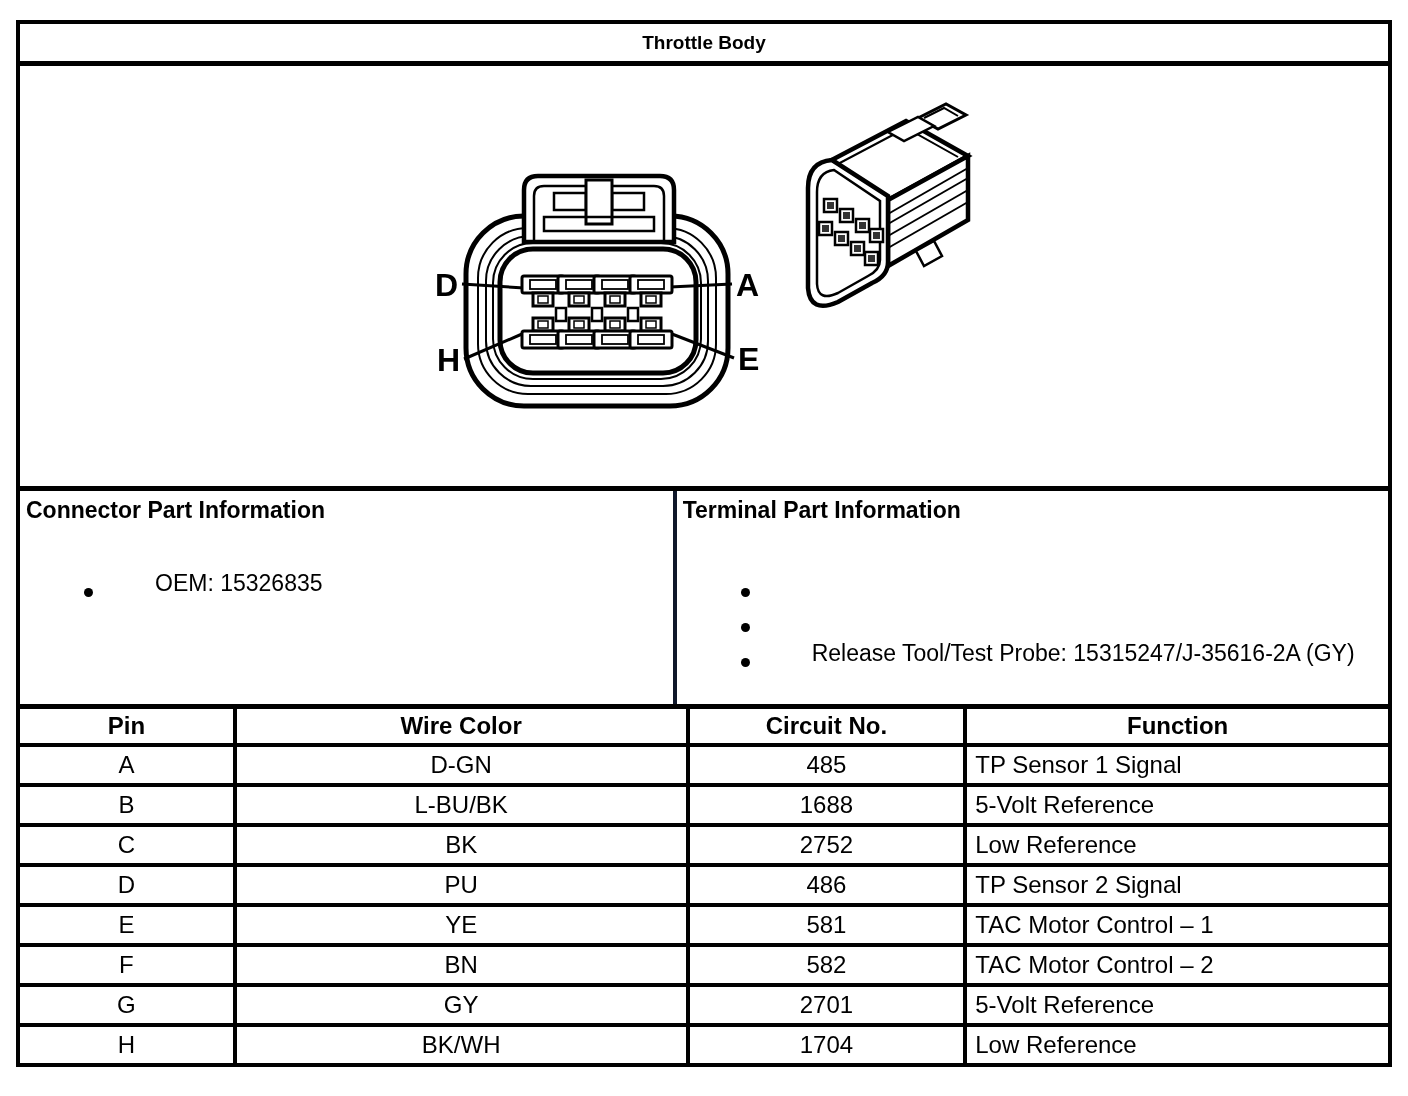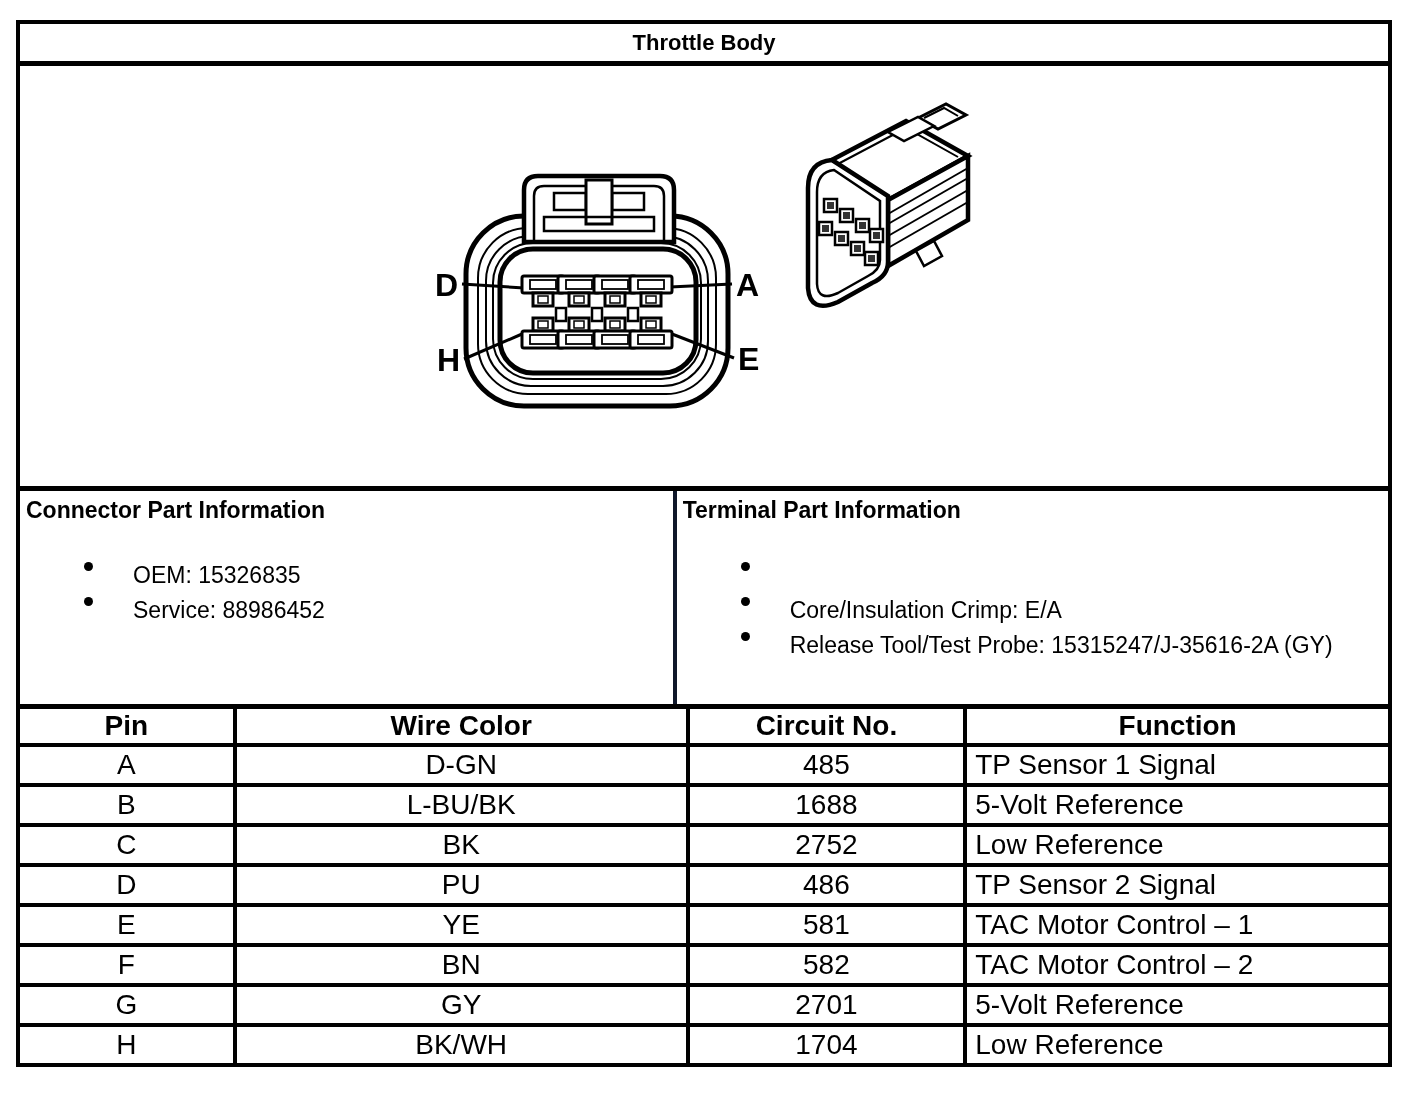--- a/index.html
+++ b/index.html
@@ -25,21 +25,21 @@
     box-sizing: border-box;
     background: #fff;
   }
   
   .title-bar {
     height: 37px;
     border-bottom: 5px solid #000;
     display: flex;
     align-items: center;
     justify-content: center;
-    font-size: 22px;
+    font-size: 19px;
     font-weight: bold;
   }
   
   .diagram-area {
     height: 420px;
     border-bottom: 5px solid #000;
     position: relative;
     overflow: hidden;
   }
   .diagram-area svg { display: block; }
@@ -61,43 +61,44 @@
     font-weight: bold;
     line-height: 27px;
   }
   .info-list {
     list-style: none;
     margin: 38px 0 0 0;
     padding: 0;
   }
   .info-list li {
     display: flex;
-    align-items: flex-start;
+    align-items: flex-end;
     height: 35px;
     font-size: 23px;
     white-space: nowrap;
+    gap: 22px;
   }
   .bullet-dot {
     flex: 0 0 auto;
     width: 9px;
     height: 9px;
     border-radius: 50%;
     background: #000;
     margin-left: 58px;
     margin-right: 40px;
   }
   
   table.pin-table {
     width: 100%;
     border-collapse: collapse;
     table-layout: fixed;
   }
   .pin-table th, .pin-table td {
     border: 4px solid #000;
-    font-size: 28px;
+    font-size: 24px;
     text-align: center;
     padding: 0;
     overflow: hidden;
     white-space: nowrap;
   }
   .pin-table th { height: 34px; font-weight: bold; }
   .pin-table td { height: 36px; }
   .pin-table td.fn { text-align: left; padding-left: 8px; }
   .pin-table tr > *:first-child { border-left: 0; }
   .pin-table tr > *:last-child  { border-right: 0; }
@@ -264,35 +265,30 @@
     </div>
 
     <div class="info-row">
       <div class="info-box left">
         <div class="info-heading">Connector Part Information</div>
         <ul class="info-list">
           <li>
               <span class="bullet-dot"></span>
               <span>OEM: 15326835</span>
             </li>
-          <li>
-              <span class="bullet-dot"></span>
-              <span>Service: 88986452</span>
-            </li>
         </ul>
       </div>
       <div class="info-box right">
         <div class="info-heading">Terminal Part Information</div>
         <ul class="info-list">
           <li>
               <span class="bullet-dot"></span>
             </li>
           <li>
               <span class="bullet-dot"></span>
-              <span>Core/Insulation Crimp: E/A</span>
             </li>
           <li>
               <span class="bullet-dot"></span>
               <span>Release Tool/Test Probe: 15315247/J-35616-2A (GY)</span>
             </li>
         </ul>
       </div>
     </div>
 
     <table class="pin-table">

